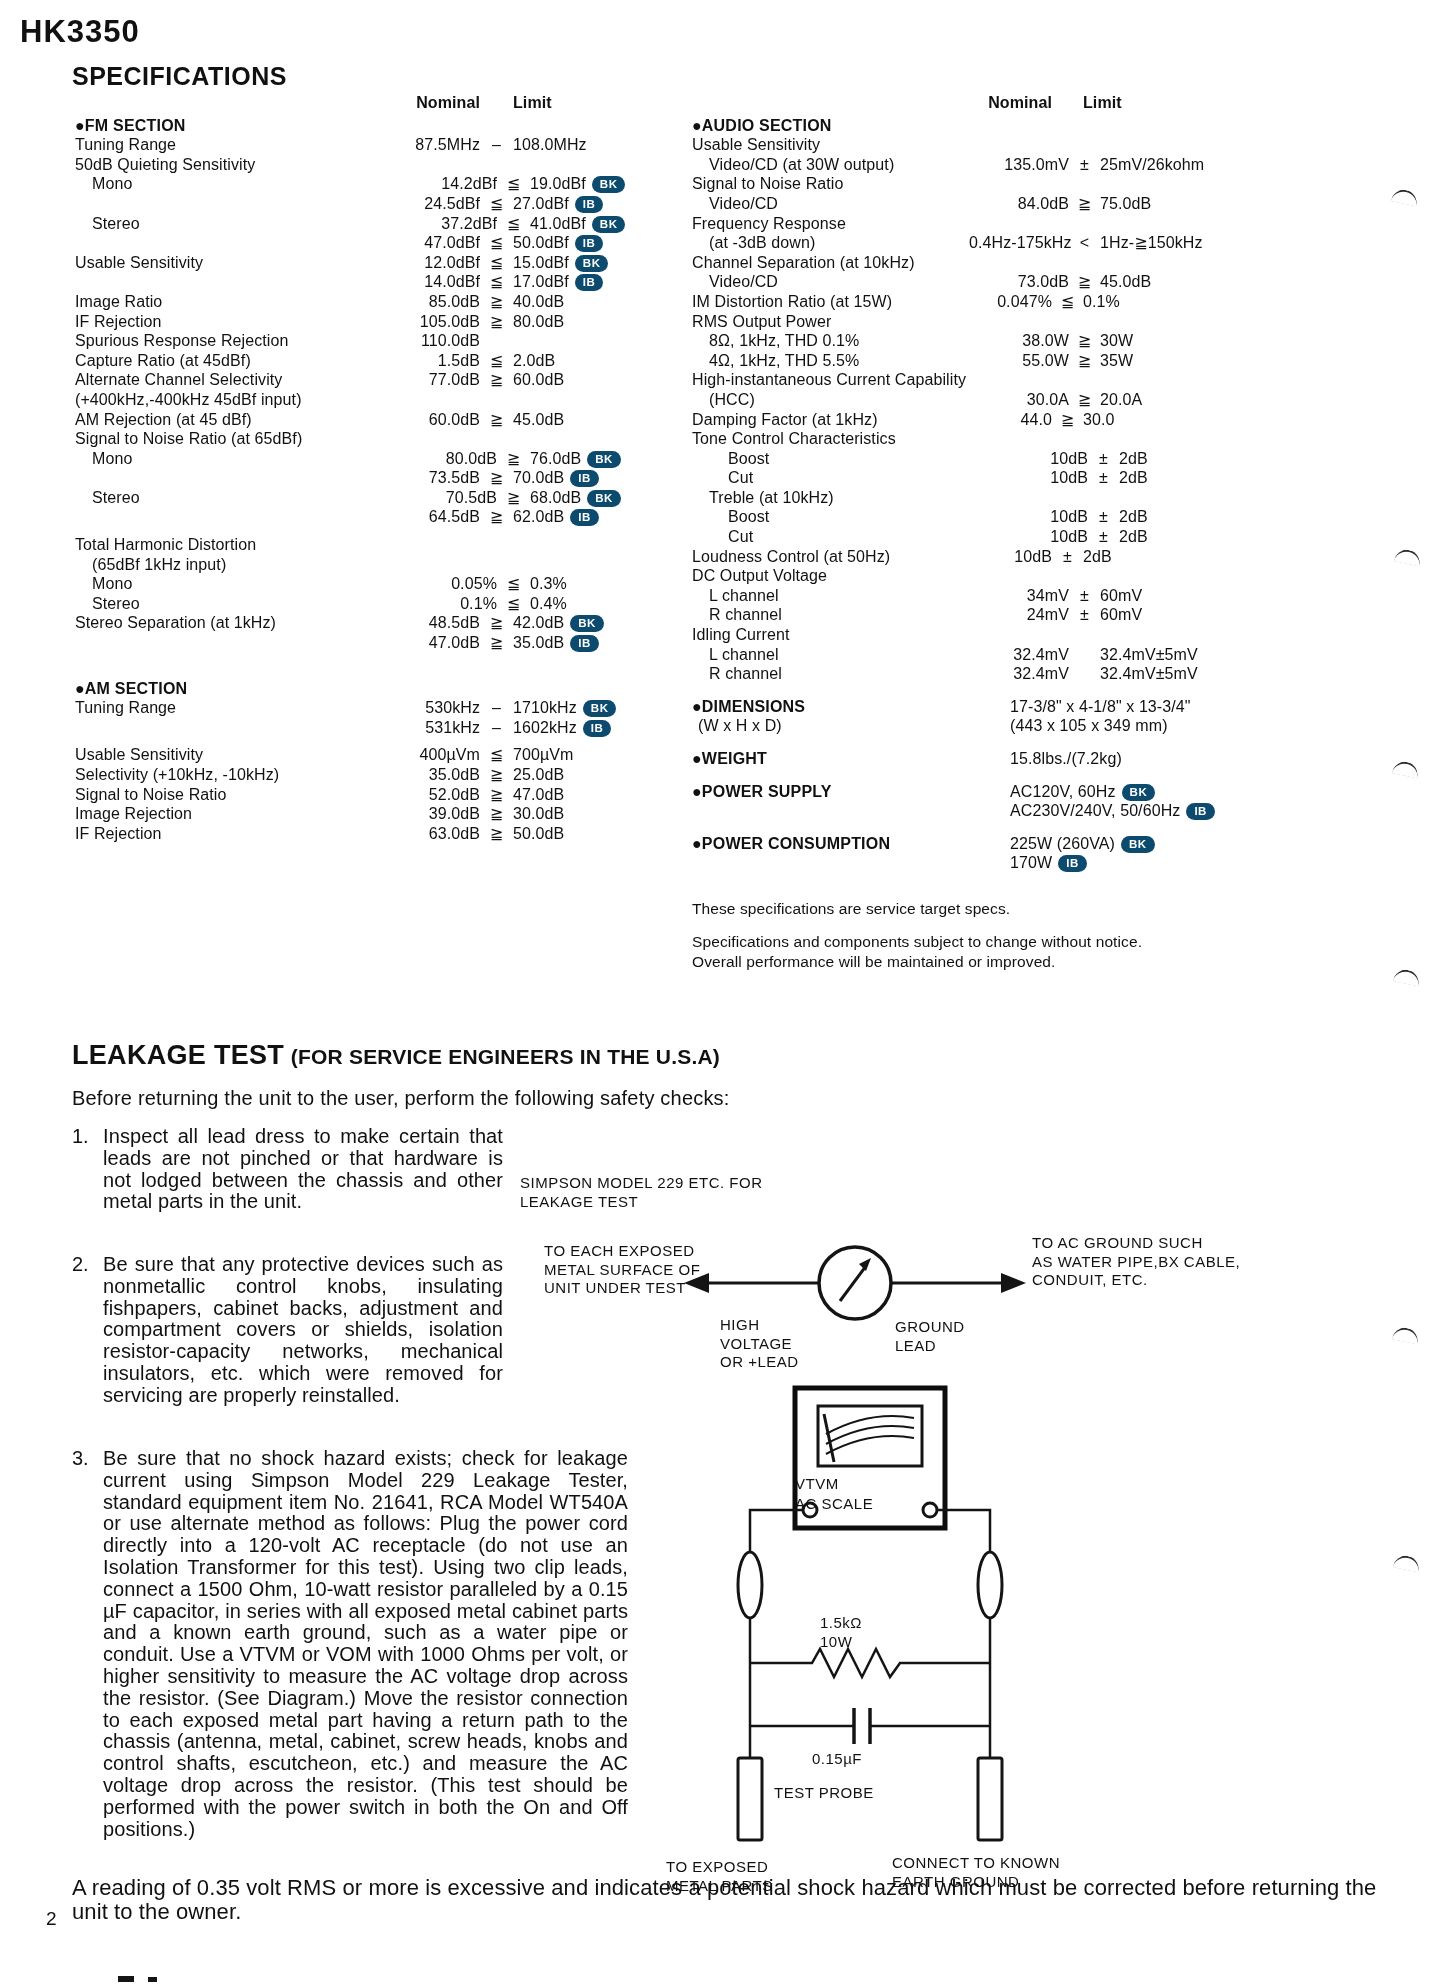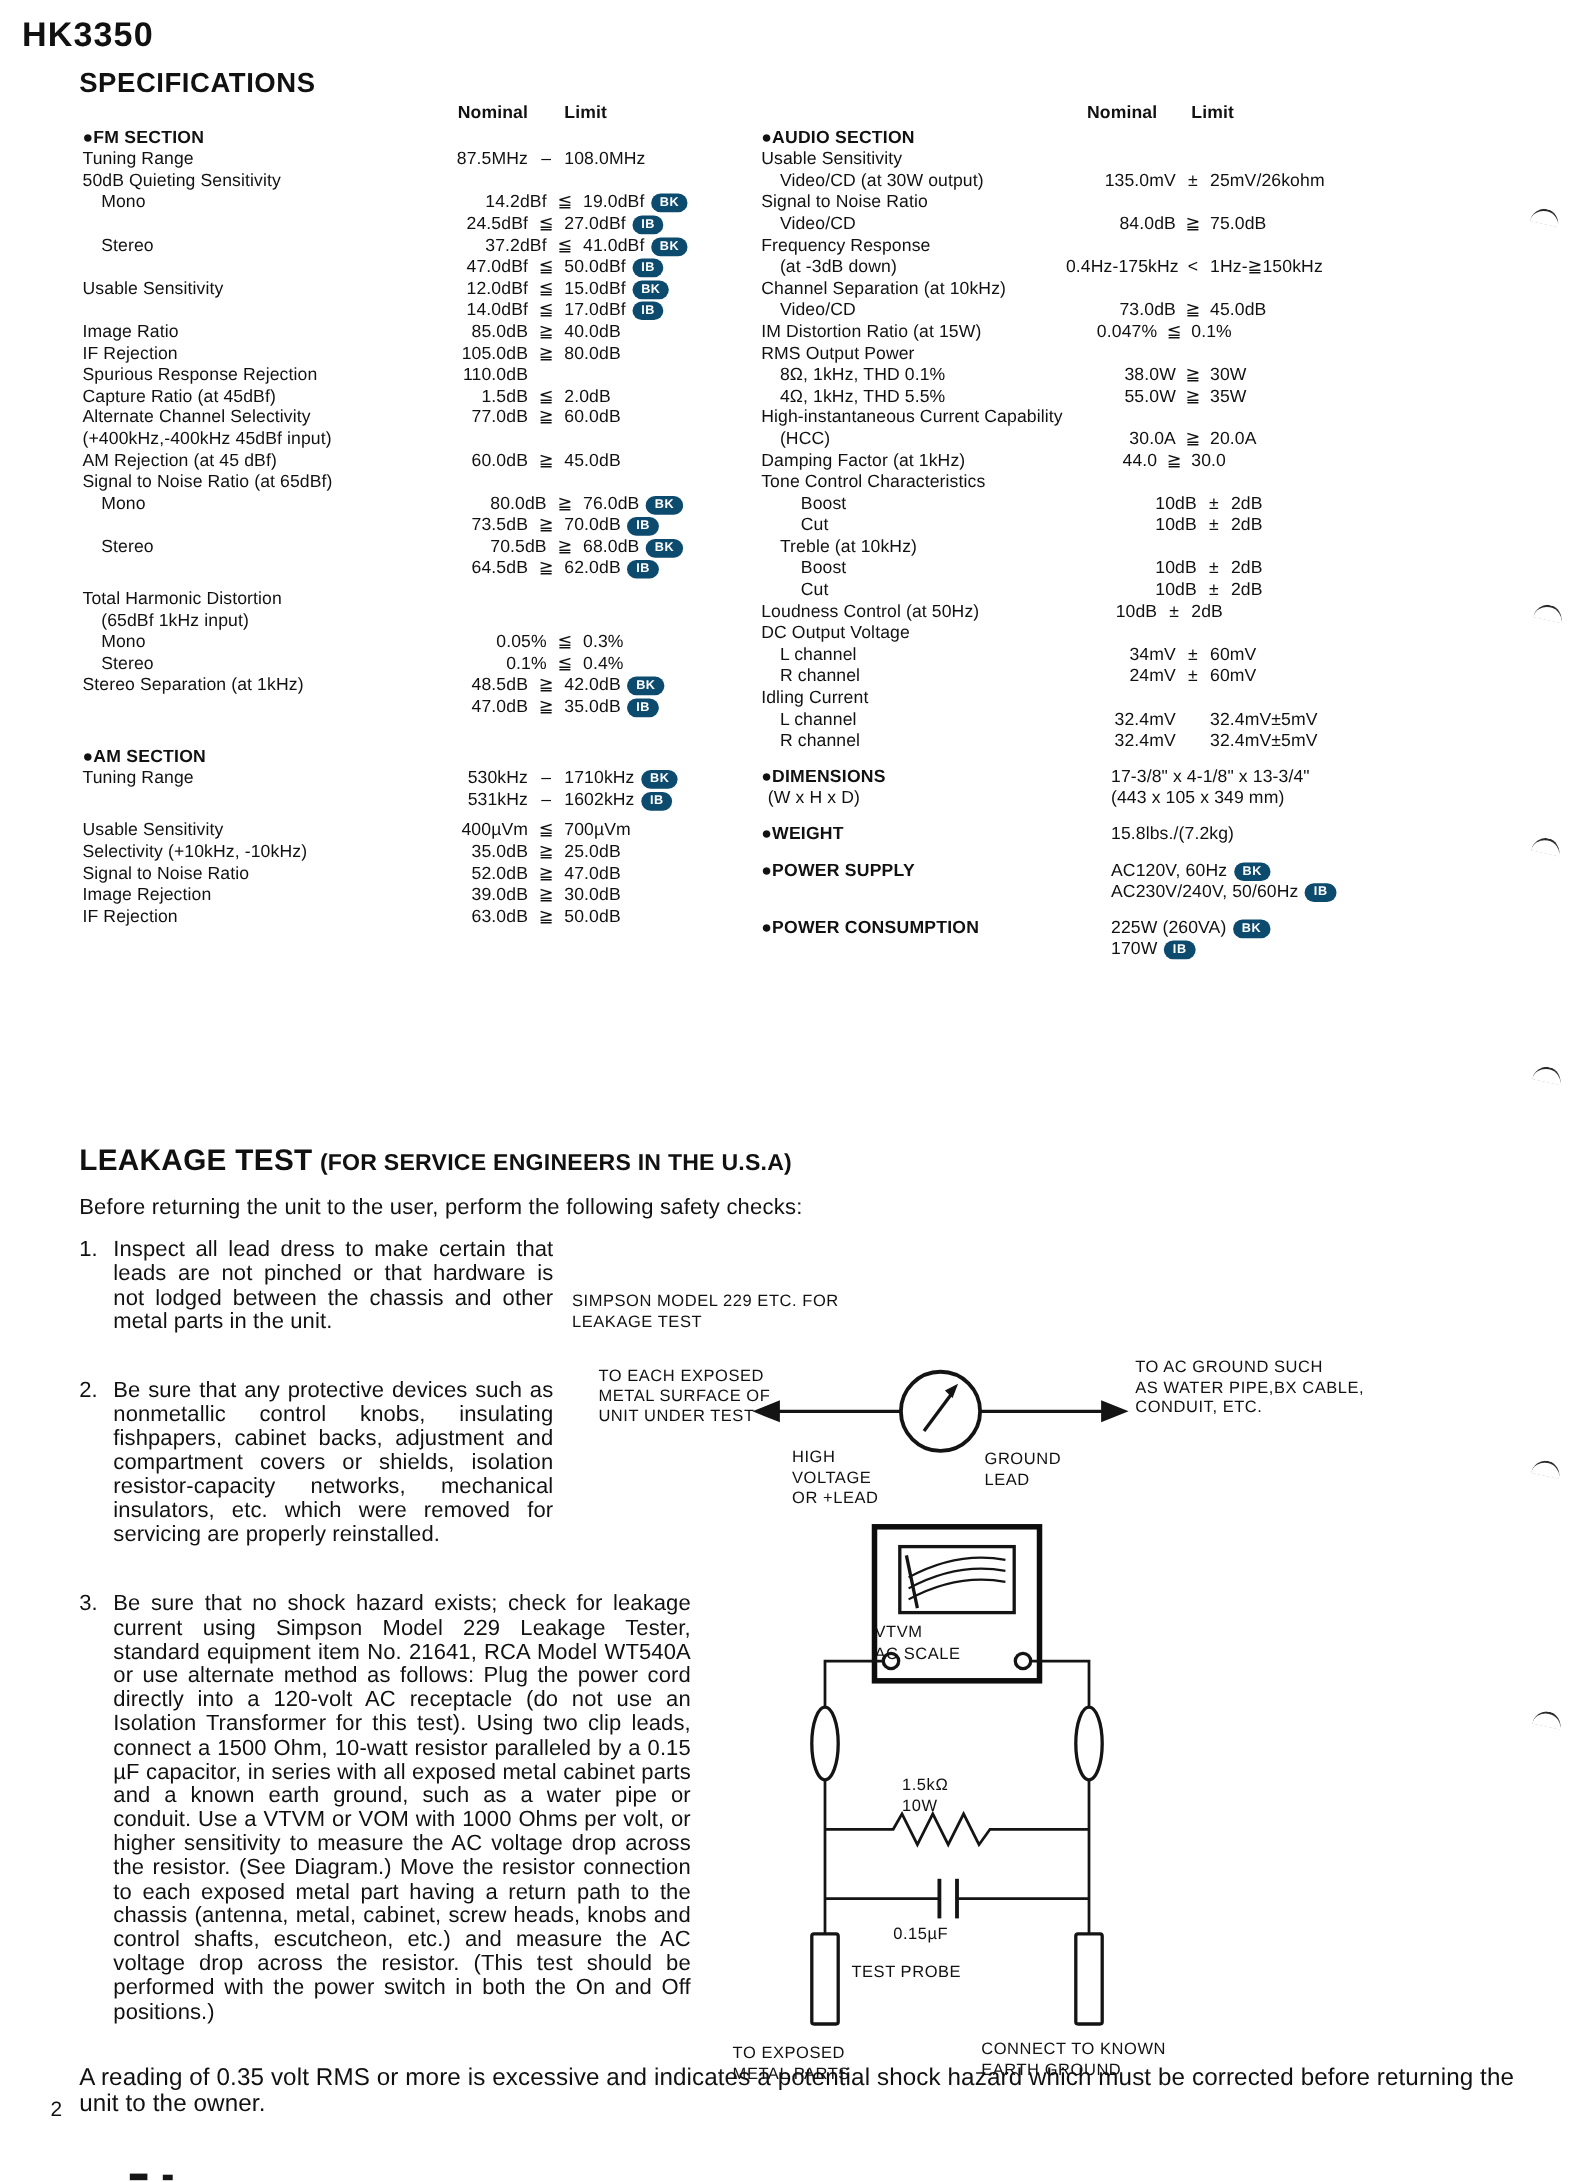--- a/index.html
+++ b/index.html
@@ -499,20 +499,25 @@
       </div>
       <div class="info-row">
         <div class="info-head">
           <div class="info-title">●POWER CONSUMPTION</div>
         </div>
         <div class="info-vals">
           <div class="info-line">225W (260VA)<span class="badge">BK</span></div>
           <div class="info-line">170W<span class="badge">IB</span></div>
         </div>
       </div>
+      <div id="spec-notes">
+        <div class="note">These specifications are service target specs.</div>
+        <div class="note">Specifications and components subject to change without notice.
+Overall performance will be maintained or improved.</div>
+      </div>
     </div>
 
   <div id="leakage">
     <h2 style="margin:0;font-weight:700;">
       <span id="leakage-title">LEAKAGE TEST</span>
       <span id="leakage-subtitle">(FOR SERVICE ENGINEERS IN THE U.S.A)</span>
     </h2>
     <div id="leakage-intro">Before returning the unit to the user, perform the following safety checks:</div>
     <div id="leakage-list">
         <div class="lk-item">

